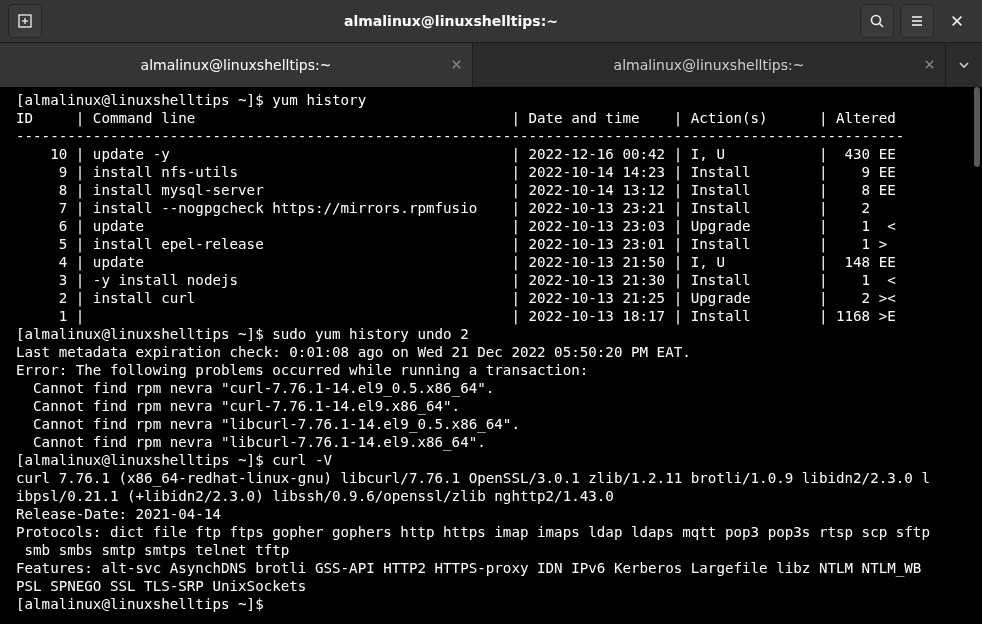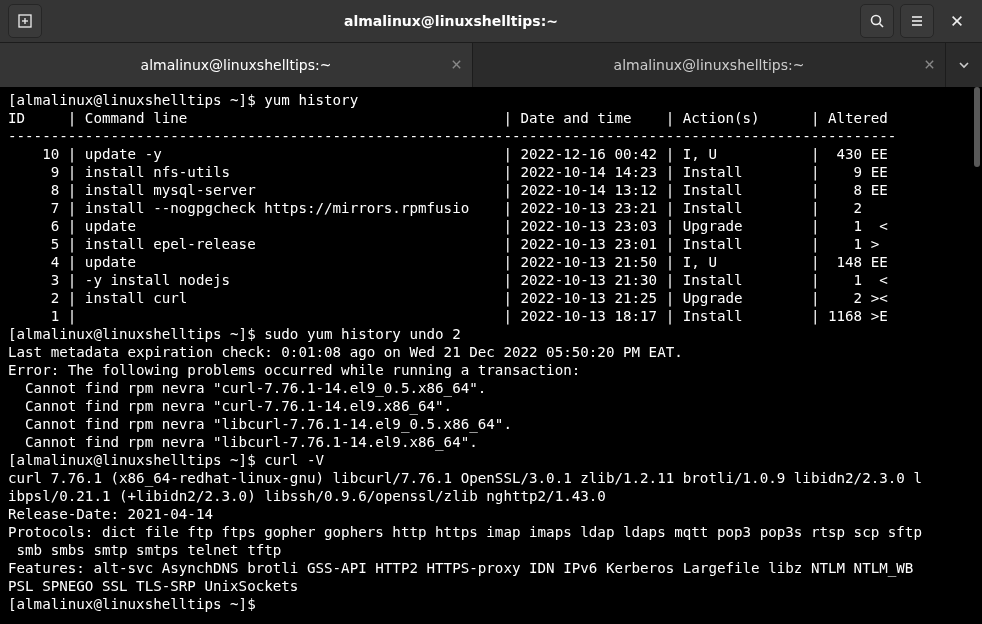--- a/index.html
+++ b/index.html
@@ -94,20 +94,21 @@
       align-items: center;
       justify-content: center;
       color: #ccc;
       cursor: pointer;
       background: #2b2b2b;
     }
     .terminal-wrap {
       position: relative;
       height: calc(624px - 43px - 44px);
       background: #000;
+      padding-left: 8px;
     }
     .terminal {
       padding: 4px 8px;
       font-family: "DejaVu Sans Mono", "Liberation Mono", monospace;
       font-size: 14.2px;
       line-height: 18px;
       color: #fff;
       white-space: pre;
       overflow: hidden;
     }

